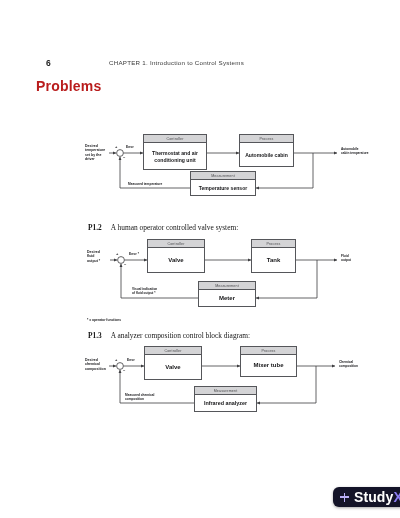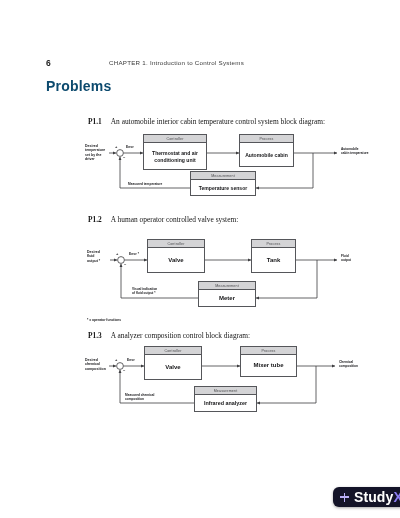--- a/index.html
+++ b/index.html
@@ -45,27 +45,27 @@
     top: 1px;
     font-family: "Liberation Sans", sans-serif;
     font-size: 6.2px;
     letter-spacing: 0.25px;
     color: #3a3a3a;
     white-space: nowrap;
   }
 
   .page-title {
     position: absolute;
-    left: 46px;
+    left: 36px;
     top: 78px;
     font-family: "Liberation Sans", sans-serif;
     font-weight: bold;
     font-size: 14px;
     letter-spacing: 0.2px;
-    color: #0c4a6e;
+    color: #b91c1c;
   }
 
   
   .prob {
     position: absolute;
     left: 88px;
     width: 290px;
     height: 12px;
     white-space: nowrap;
   }
@@ -193,23 +193,20 @@
 
 <div class="page">
 
   <div class="runhead">
     <div class="folio">6</div>
     <div class="runhead-text">CHAPTER 1.   Introduction to Control Systems</div>
   </div>
 
   <div class="page-title">Problems</div>
 
-  <div class="prob" style="top:110px">
-    <span class="prob-num">P1.1</span><span class="prob-text">An automobile interior cabin temperature control system block diagram:</span>
-  </div>
 
   <div class="diagram" style="top:126px;height:72px">
     <svg width="300" height="72" viewBox="0 0 300 72" aria-hidden="true">
       <defs>
         <marker id="ar" markerWidth="5" markerHeight="5" refX="4.2" refY="2" orient="auto">
           <path d="M0,0 L4.4,2 L0,4 z" fill="#3c3c3f"></path>
         </marker>
       </defs>
       <g stroke="#3c3c3f" stroke-width="0.8" fill="none">
 
@@ -256,21 +253,21 @@
 
     <div class="blk" style="left:105px;top:45px;width:66px;height:25px">
       <div class="blk-head">Measurement</div>
       <div class="blk-body" style="height:16px;font-size:5.1px">Temperature
 sensor</div>
     </div>
 
     <div class="lbl tiny" style="left:43px;top:56px">Measured temperature</div>
   </div>
 
-  <div class="prob" style="top:208px">
+  <div class="prob" style="top:216px">
     <span class="prob-num">P1.2</span><span class="prob-text">A human operator controlled valve system:</span>
   </div>
 
   <div class="diagram" style="top:232px;height:78px">
     <svg width="300" height="78" viewBox="0 0 300 78" aria-hidden="true">
       <g stroke="#3c3c3f" stroke-width="0.8" fill="none">
         <line x1="25" y1="28" x2="32" y2="28" marker-end="url(#ar)"></line>
         <circle cx="36" cy="28" r="3.4" fill="#ffffff"></circle>
         <line x1="39.6" y1="28" x2="62" y2="28" marker-end="url(#ar)"></line>
         <line x1="120" y1="28" x2="166" y2="28" marker-end="url(#ar)"></line>

